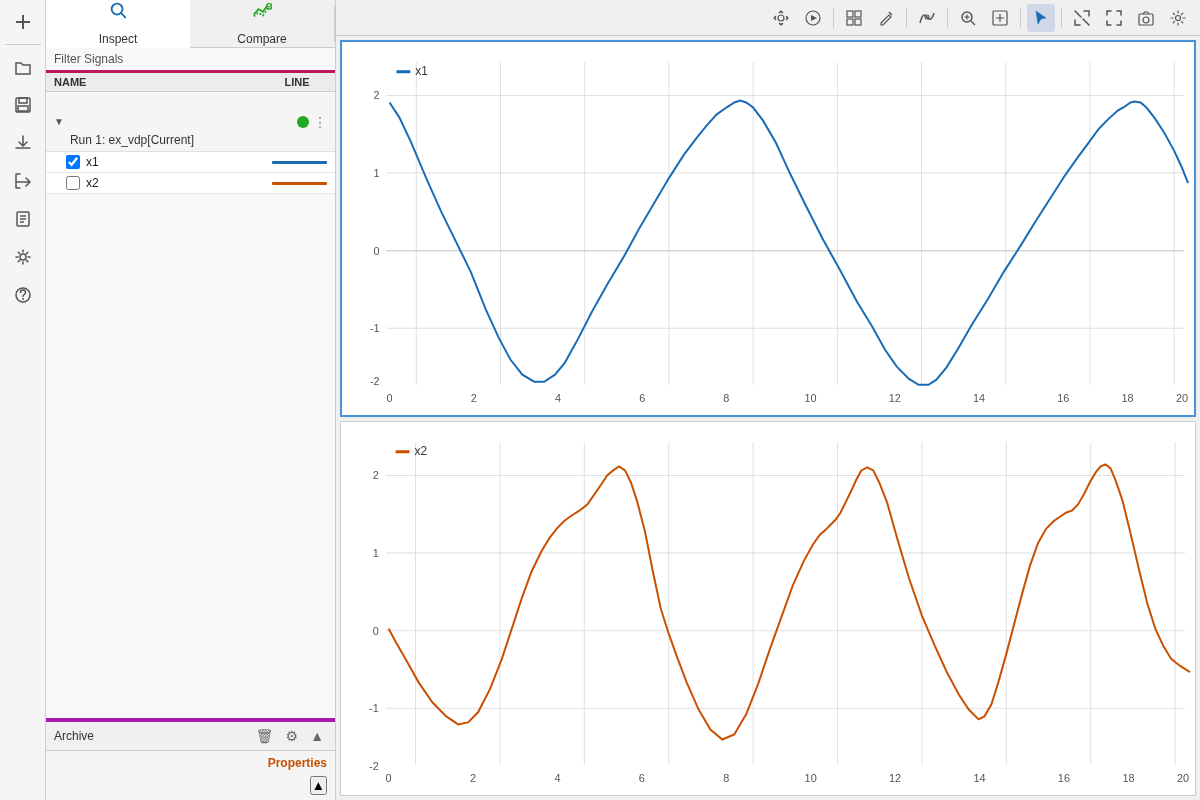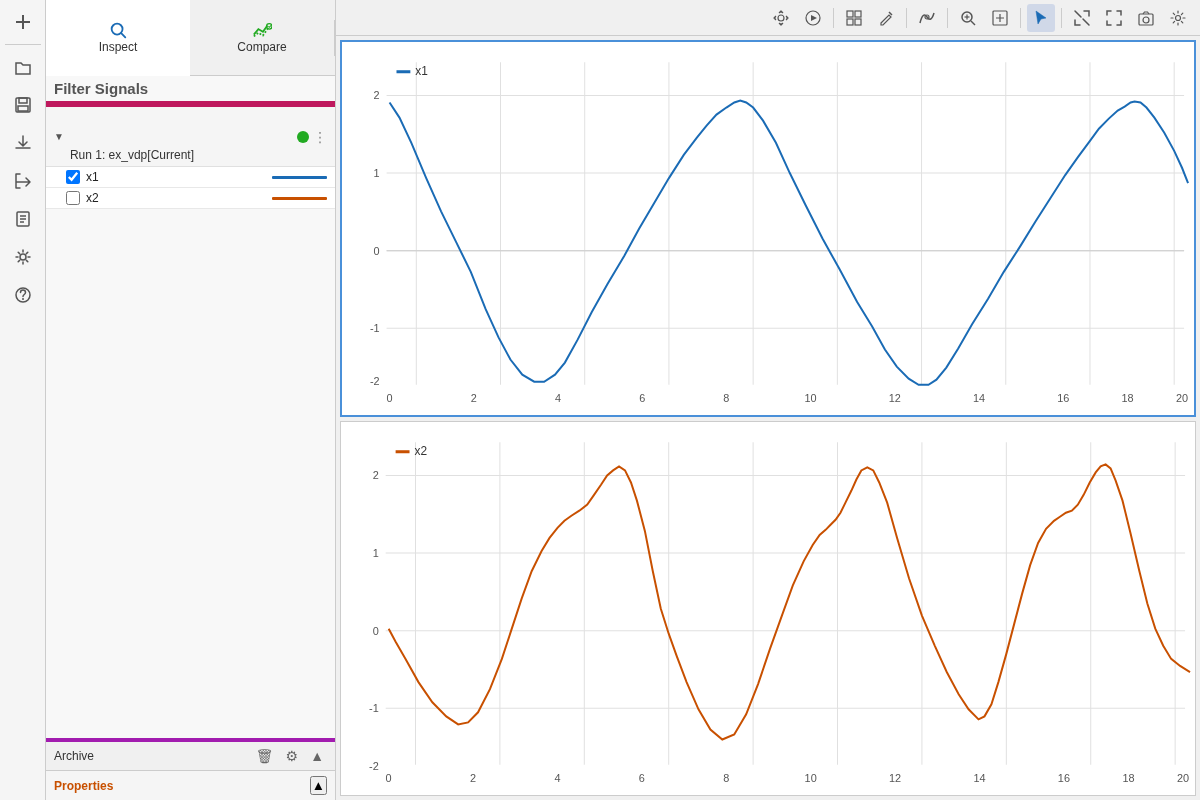--- a/index.html
+++ b/index.html
@@ -38,45 +38,44 @@
       display: flex;
       flex-direction: column;
     }
     .panel-tabs {
       display: flex;
       border-bottom: 1px solid #ccc;
       background: #f0f0f0;
     }
     .panel-tab {
       flex: 1;
-      padding: 20px 8px;
+      padding: 0 8px;
       text-align: right;
       cursor: pointer;
       border: none;
       background: transparent;
       display: flex;
       flex-direction: column;
       align-items: center;
-      gap: 0;
+      gap: 12px;
       font-size: 12px;
       color: #333;
     }
     .panel-tab.active {
       background: #fff;
       border-bottom: 2px solid #fff;
       margin-bottom: -1px;
     }
     .panel-tab svg { width: 20px; height: 20px; }
 
     .filter-row {
       padding: 4px 8px;
-      font-size: 15px;
+      font-size: 12px;
       color: #555;
-      border-bottom: 6px solid #be185d;
-      font-weight: bold;
+      border-bottom: 3px solid #be185d;
     }
 
     .signal-table-header {
       display: flex;
       padding: 3px 8px;
       background: #ececec;
       border-bottom: 1px solid #ccc;
       font-size: 11px;
       font-weight: bold;
       color: #333;
@@ -132,26 +131,27 @@
       font-size: 12px;
       color: #333;
       gap: 6px;
     }
     .archive-row .label { flex: 1; }
     .archive-row .icon-btn {
       background: none; border: none; cursor: pointer; color: #666; font-size: 14px; padding: 1px 3px;
     }
     .properties-row {
       display: flex;
-      align-items: center;
+      align-items: flex-end;
       padding: 5px 8px;
       background: #f5f5f5;
       font-size: 12px;
       color: #333;
       gap: 6px;
+      flex-direction: column;
     }
     .properties-row .label { flex: 1; font-weight: bold; color: #c85000; }
 
     
     .main {
       flex: 1;
       display: flex;
       flex-direction: column;
       background: #f0f0f0;
     }
@@ -284,20 +284,24 @@
         <circle cx="19" cy="7" r="3" fill="none" stroke="#22aa22" stroke-width="1.5"></circle>
         <polyline points="18,7 19,8 21,6" stroke="#22aa22" stroke-width="1.2"></polyline>
       </svg>
       <span>Compare</span>
     </button>
     <div style="width:1px;height:36px;background:#ccc;align-self:center;margin-left:auto;"></div>
   </div>
 
   <div class="filter-row">Filter Signals</div>
 
+  <div class="signal-table-header">
+    <span class="col-name">NAME</span>
+    <span class="col-line">LINE</span>
+  </div>
 
   <div class="run-row">
     <span class="run-arrow">▼</span>
     <span class="run-label">Run 1: ex_vdp[Current]</span>
     <span class="run-dot" style="background:#22aa22;"></span>
     <span class="run-menu">⋮</span>
   </div>
 
   <div class="signal-row">
     <input type="checkbox" class="signal-checkbox" checked="" style="">

